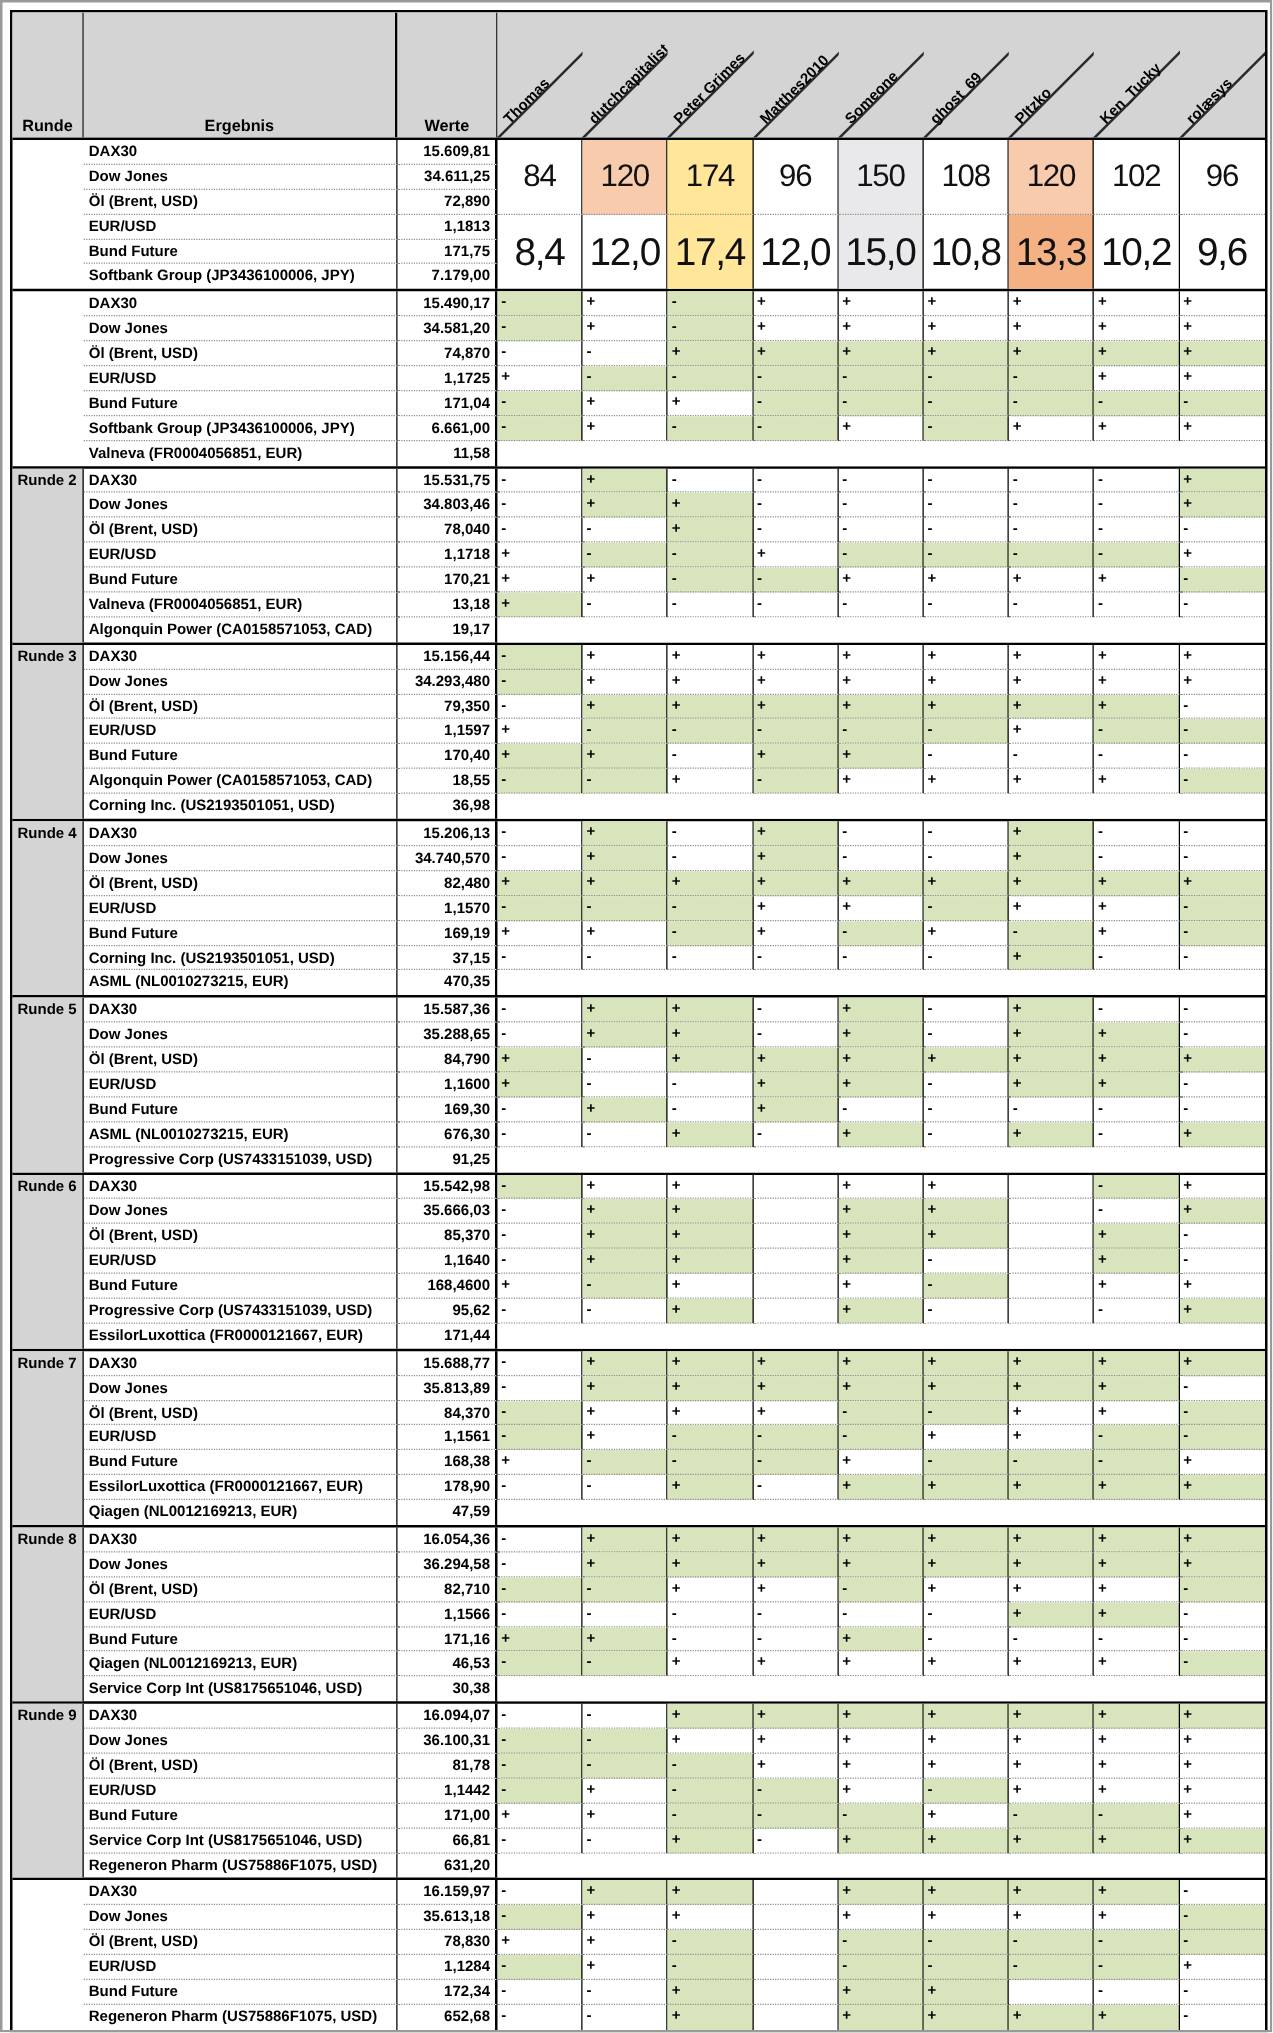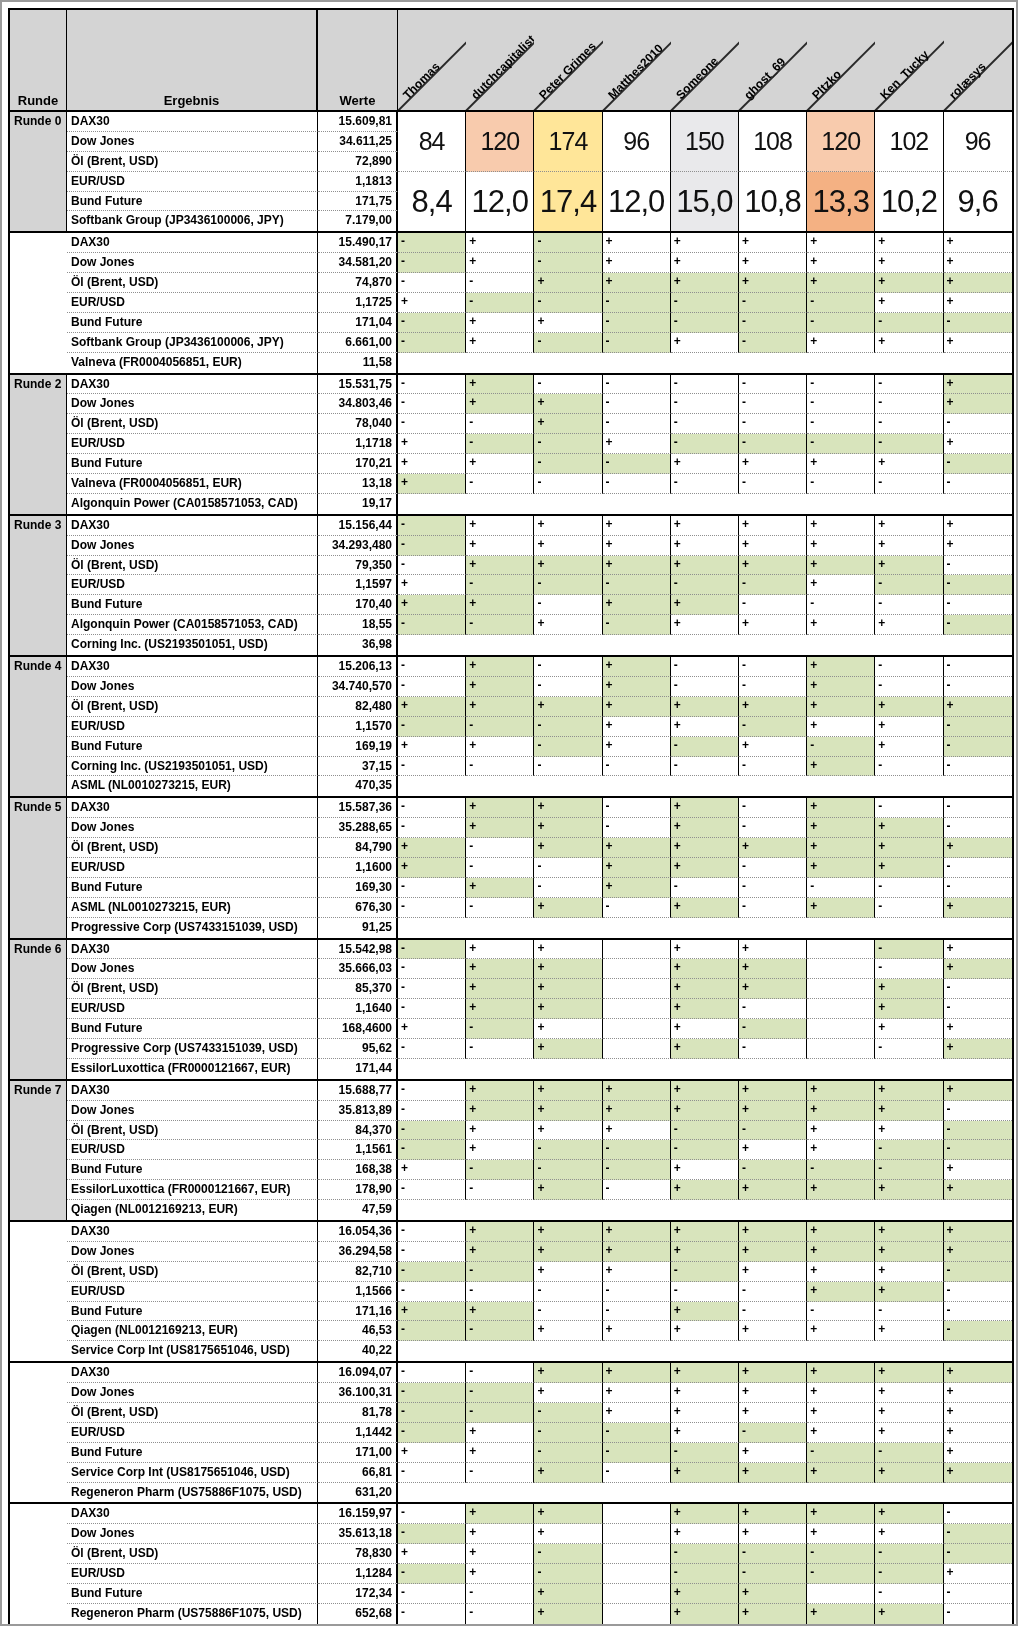--- a/index.html
+++ b/index.html
@@ -84,21 +84,20 @@
           <div class="diag"></div>
           <span class="pname">Ken_Tucky</span>
         </div>
         <div class="pcell">
           <div class="diag"></div>
           <span class="pname">rolæsys</span>
         </div>
       </div>
     <div id="blocks">
         <div class="grid block first" style="grid-auto-rows: 19.9px;">
-          <div class="cell rlabel" style="grid-area: 1 / 1 / span 6;">Runde 0</div>
           <div class="cell iname" style="grid-area: 1 / 2;">DAX30</div>
           <div class="cell ival" style="grid-area: 1 / 3;">15.609,81</div>
           <div class="cell iname" style="grid-area: 2 / 2;">Dow Jones</div>
           <div class="cell ival" style="grid-area: 2 / 3;">34.611,25</div>
           <div class="cell iname" style="grid-area: 3 / 2;">Öl (Brent, USD)</div>
           <div class="cell ival" style="grid-area: 3 / 3;">72,890</div>
           <div class="cell iname" style="grid-area: 4 / 2;">EUR/USD</div>
           <div class="cell ival" style="grid-area: 4 / 3;">1,1813</div>
           <div class="cell iname" style="grid-area: 5 / 2;">Bund Future</div>
           <div class="cell ival" style="grid-area: 5 / 3;">171,75</div>
@@ -620,20 +619,21 @@
           <div class="cell sign" style="grid-area: 6 / 8; background: rgb(216, 228, 188);">+</div>
           <div class="cell sign" style="grid-area: 6 / 9; background: rgb(216, 228, 188);">+</div>
           <div class="cell sign" style="grid-area: 6 / 10; background: rgb(216, 228, 188);">+</div>
           <div class="cell sign" style="grid-area: 6 / 11; background: rgb(216, 228, 188);">+</div>
           <div class="cell sign glast" style="grid-area: 6 / 12; background: rgb(216, 228, 188);">+</div>
           <div class="cell iname lastrow" style="grid-area: 7 / 2;">Qiagen (NL0012169213, EUR)</div>
           <div class="cell ival lastrow" style="grid-area: 7 / 3;">47,59</div>
           <div class="cell blankspan lastrow" style="grid-row: 7;"></div>
         </div>
         <div class="grid block">
+          <div class="cell rlabel" style="grid-area: 1 / 1 / span 7;">Runde 8</div>
           <div class="cell iname" style="grid-area: 1 / 2;">DAX30</div>
           <div class="cell ival" style="grid-area: 1 / 3;">16.054,36</div>
           <div class="cell sign" style="grid-area: 1 / 4;">-</div>
           <div class="cell sign" style="grid-area: 1 / 5; background: rgb(216, 228, 188);">+</div>
           <div class="cell sign" style="grid-area: 1 / 6; background: rgb(216, 228, 188);">+</div>
           <div class="cell sign" style="grid-area: 1 / 7; background: rgb(216, 228, 188);">+</div>
           <div class="cell sign" style="grid-area: 1 / 8; background: rgb(216, 228, 188);">+</div>
           <div class="cell sign" style="grid-area: 1 / 9; background: rgb(216, 228, 188);">+</div>
           <div class="cell sign" style="grid-area: 1 / 10; background: rgb(216, 228, 188);">+</div>
           <div class="cell sign" style="grid-area: 1 / 11; background: rgb(216, 228, 188);">+</div>
@@ -687,24 +687,25 @@
           <div class="cell sign" style="grid-area: 6 / 4; background: rgb(216, 228, 188);">-</div>
           <div class="cell sign" style="grid-area: 6 / 5; background: rgb(216, 228, 188);">-</div>
           <div class="cell sign" style="grid-area: 6 / 6;">+</div>
           <div class="cell sign" style="grid-area: 6 / 7;">+</div>
           <div class="cell sign" style="grid-area: 6 / 8;">+</div>
           <div class="cell sign" style="grid-area: 6 / 9;">+</div>
           <div class="cell sign" style="grid-area: 6 / 10;">+</div>
           <div class="cell sign" style="grid-area: 6 / 11;">+</div>
           <div class="cell sign glast" style="grid-area: 6 / 12; background: rgb(216, 228, 188);">-</div>
           <div class="cell iname lastrow" style="grid-area: 7 / 2;">Service Corp Int (US8175651046, USD)</div>
-          <div class="cell ival lastrow" style="grid-area: 7 / 3;">40,22</div>
+          <div class="cell ival lastrow" style="grid-area: 7 / 3;">30,38</div>
           <div class="cell blankspan lastrow" style="grid-row: 7;"></div>
         </div>
         <div class="grid block">
+          <div class="cell rlabel" style="grid-area: 1 / 1 / span 7;">Runde 9</div>
           <div class="cell iname" style="grid-area: 1 / 2;">DAX30</div>
           <div class="cell ival" style="grid-area: 1 / 3;">16.094,07</div>
           <div class="cell sign" style="grid-area: 1 / 4;">-</div>
           <div class="cell sign" style="grid-area: 1 / 5;">-</div>
           <div class="cell sign" style="grid-area: 1 / 6; background: rgb(216, 228, 188);">+</div>
           <div class="cell sign" style="grid-area: 1 / 7; background: rgb(216, 228, 188);">+</div>
           <div class="cell sign" style="grid-area: 1 / 8; background: rgb(216, 228, 188);">+</div>
           <div class="cell sign" style="grid-area: 1 / 9; background: rgb(216, 228, 188);">+</div>
           <div class="cell sign" style="grid-area: 1 / 10; background: rgb(216, 228, 188);">+</div>
           <div class="cell sign" style="grid-area: 1 / 11; background: rgb(216, 228, 188);">+</div>

